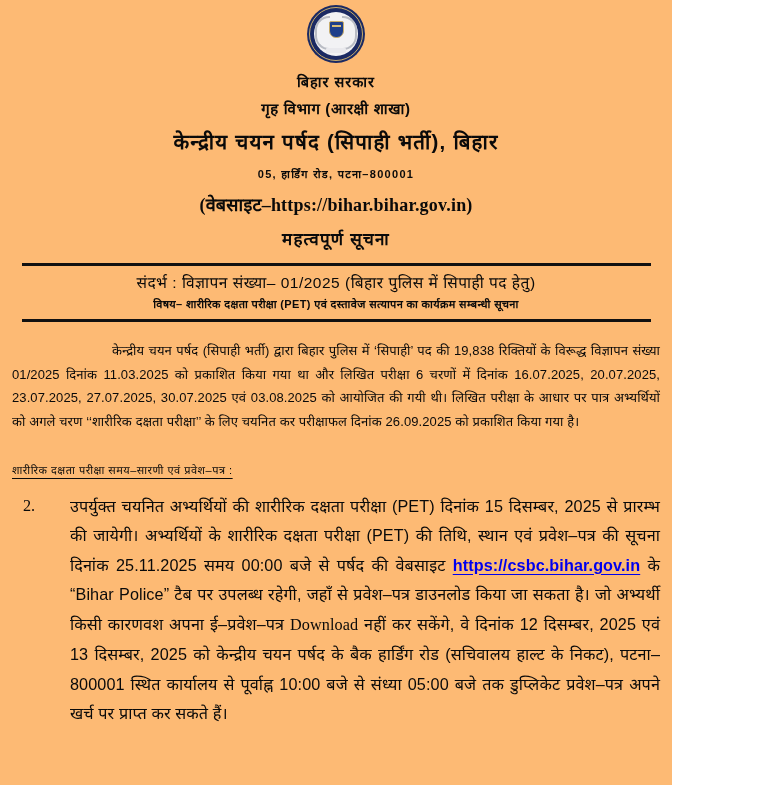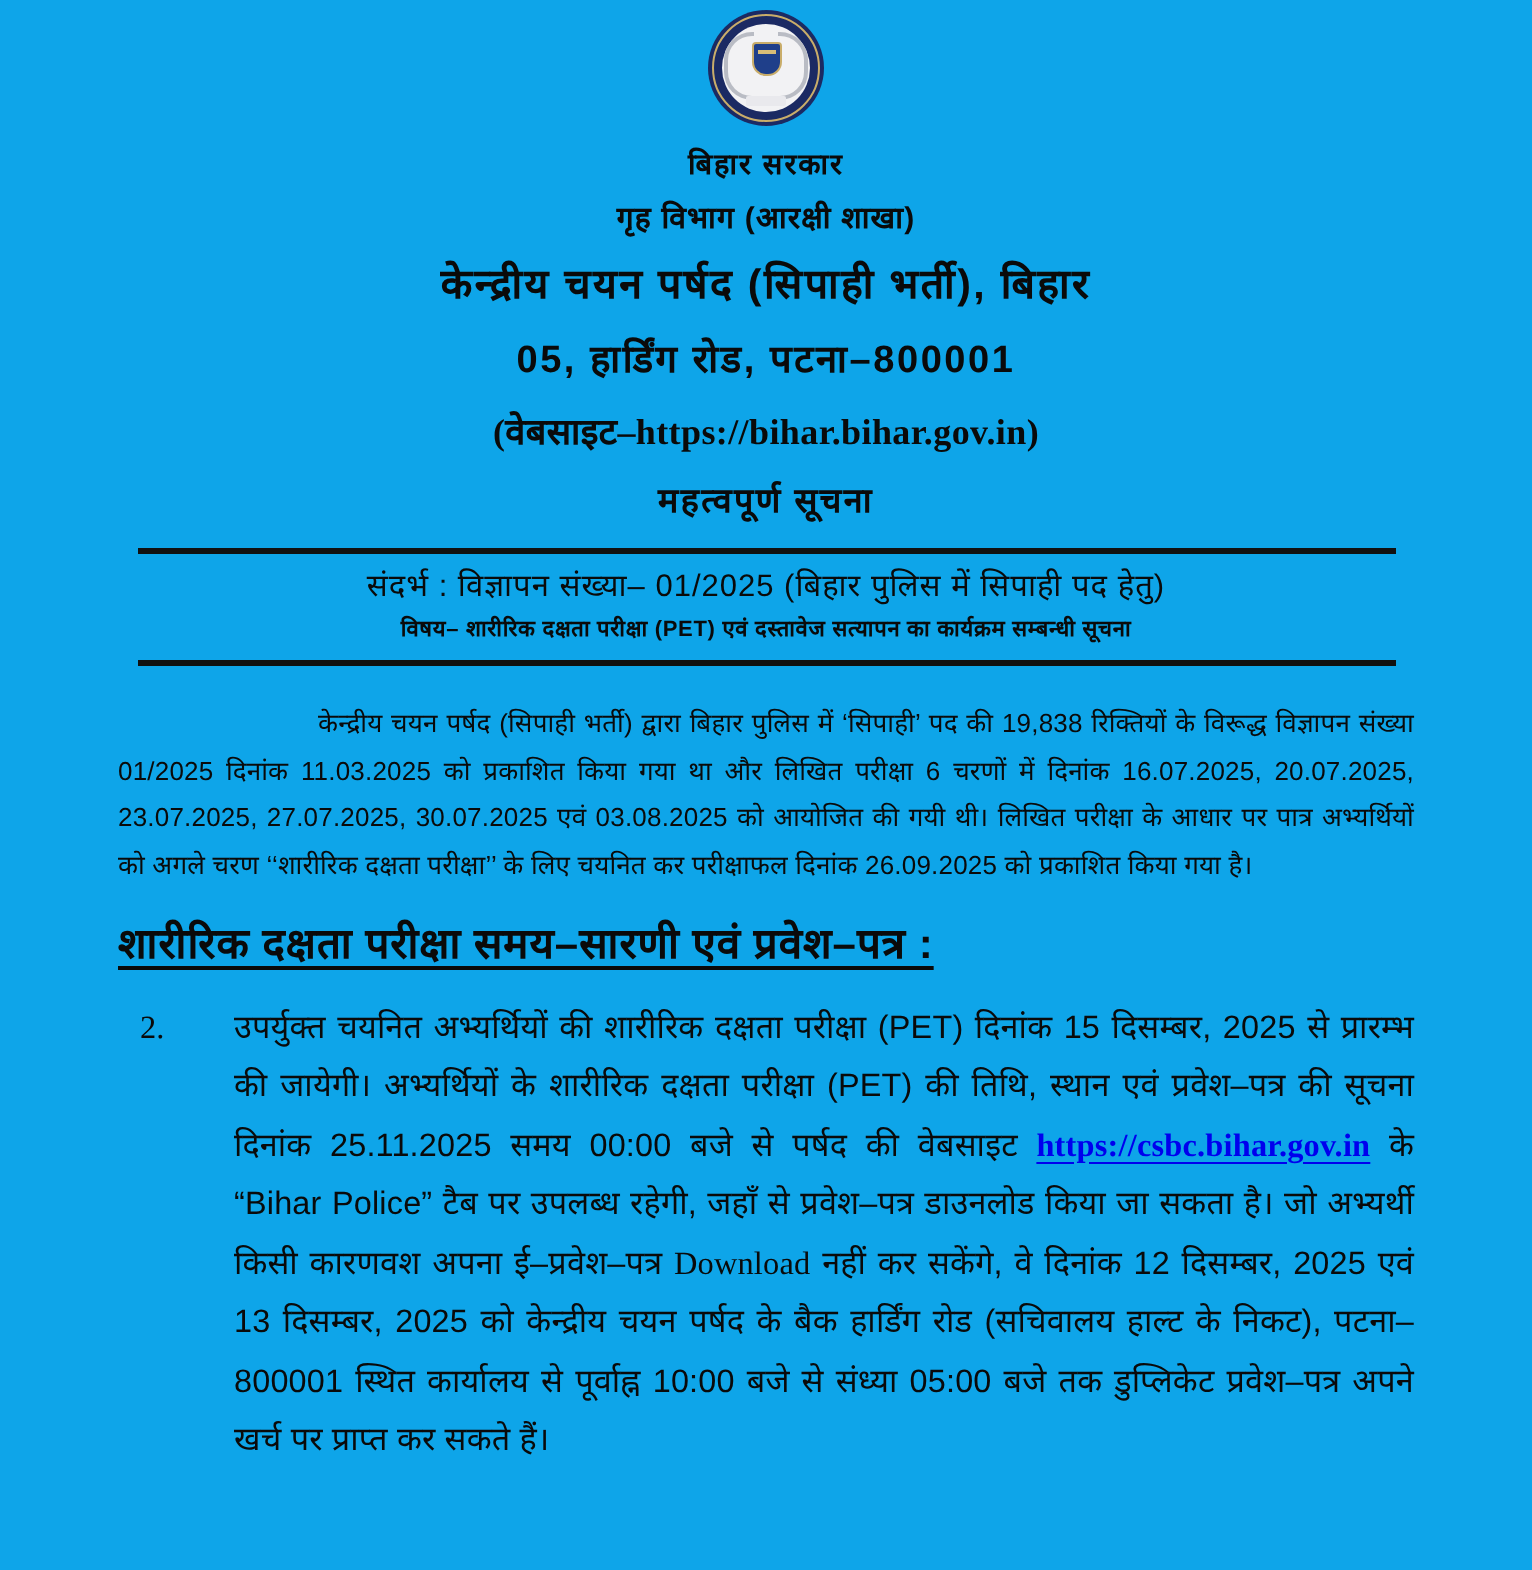--- a/index.html
+++ b/index.html
@@ -10,23 +10,23 @@
     width: 766px;
     height: 785px;
     background: #ffffff;
     font-family: "Liberation Sans", sans-serif;
     color: #0a0a0a;
     overflow: hidden;
   }
 
   .page {
     position: relative;
-    width: 766px;
+    width: 672px;
     height: 785px;
-    background: #0ea5e9;
+    background: #fdba74;
     box-sizing: border-box;
   }
 
   
   .emblem-wrap {
     width: 100%;
     display: flex;
     justify-content: center;
     padding-top: 5px;
   }
@@ -120,21 +120,21 @@
     font-size: 15px;
     margin-top: 7px;
     letter-spacing: 0.6px;
   }
   .hdr-board {
     font-size: 20.5px;
     margin-top: 9px;
     letter-spacing: 1.2px;
   }
   .hdr-addr {
-    font-size: 19px;
+    font-size: 11px;
     margin-top: 11px;
     letter-spacing: 1.3px;
   }
   .hdr-web {
     font-size: 18px;
     margin-top: 11px;
     font-family: "Liberation Serif", serif;
     font-weight: 700;
     letter-spacing: 0.2px;
   }
@@ -183,23 +183,23 @@
     font-weight: 400;
     letter-spacing: 0.1px;
     color: #0a0a0a;
     margin: 0;
   }
   .para-1 {
     margin-top: 17px;
     text-indent: 100px;
   }
   .sec-head {
-    margin-top: 12px;
-    font-size: 21px;
-    font-weight: 700;
+    margin-top: 28px;
+    font-size: 11px;
+    font-weight: 400;
     text-decoration: underline;
     text-underline-offset: 4px;
     letter-spacing: 0.5px;
   }
   .numbered {
     margin-top: 15px;
     display: flex;
     align-items: flex-start;
   }
   .num-marker {
@@ -213,21 +213,21 @@
   }
   .num-body {
     flex: 1 1 auto;
     font-size: 16.2px;
     line-height: 1.82;
     text-align: justify;
     text-align-last: left;
     letter-spacing: 0.1px;
   }
   .lnk {
-    font-family: Liberation Serif, serif;
+    font-family: Liberation Sans, sans-serif;
     font-weight: 700;
     text-decoration: underline;
     text-underline-offset: 3px;
     white-space: nowrap;
   }
   .serif {
     font-family: "Liberation Serif", serif;
   }
 </style>
 </head>

